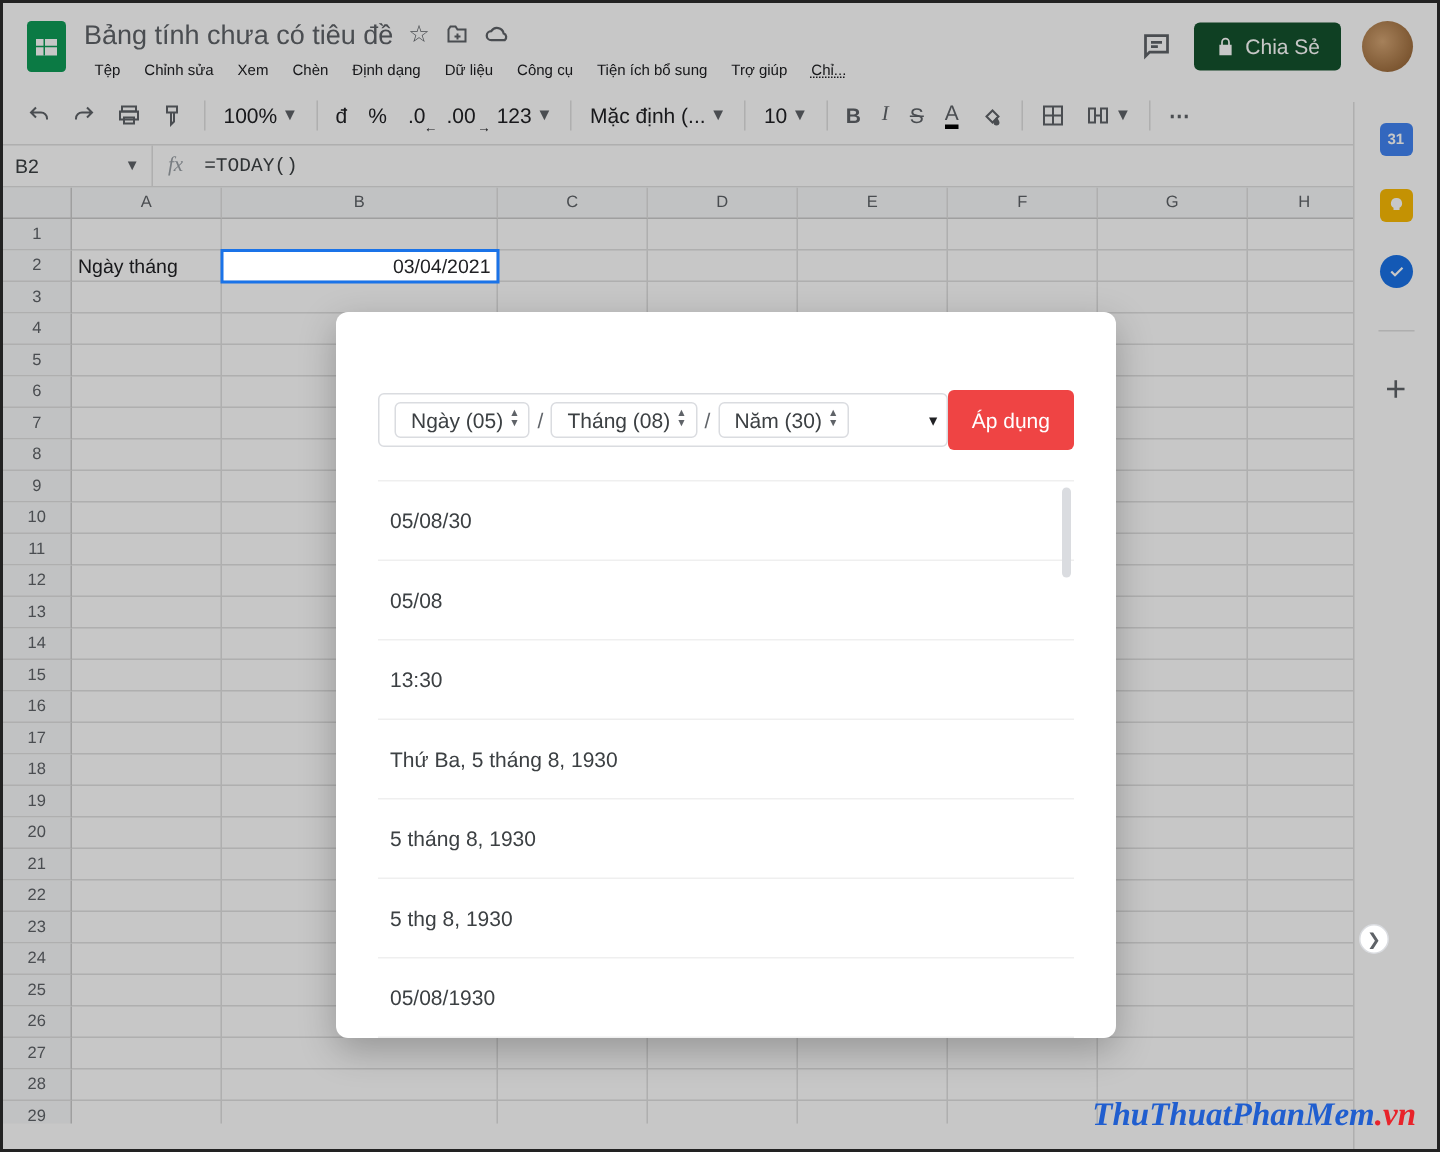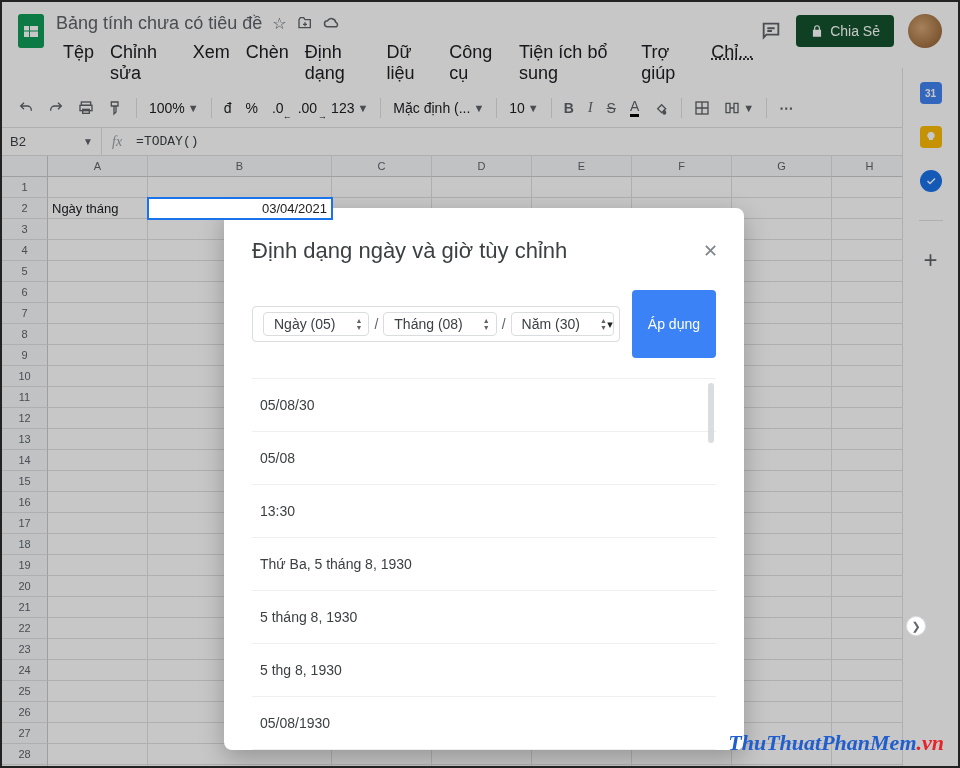--- a/index.html
+++ b/index.html
@@ -11,21 +11,21 @@
   .logo-inner { width: 26px; height: 34px; background: #0f9d58; border-radius: 3px; position: relative; display:flex; align-items:center; justify-content:center;}
   .logo-grid { width: 14px; height: 11px; background: #fff; position: relative;}
   .logo-grid::before, .logo-grid::after { content:""; position:absolute; background:#0f9d58;}
   .logo-grid::before { left:0; right:0; top:50%; height:1px; transform:translateY(-50%);}
   .logo-grid::after { top:0; bottom:0; left:33%; width:1px;}
   .title-block { flex: 1; }
   .title-row { display: flex; align-items: center; gap: 10px; height: 26px;}
   .doc-title { font-size: 18px; color: #5f6368; }
   .title-icon { color: #5f6368; font-size: 16px; cursor:pointer; }
   .menubar { display: flex; gap: 2px; margin-top: 2px;}
-  .menubar span { padding: 4px 7px; font-size: 18px; color: #202124; cursor: pointer; border-radius:3px;}
+  .menubar span { padding: 4px 7px; font-size: 10px; color: #202124; cursor: pointer; border-radius:3px;}
   .header-right { display: flex; align-items: center; gap: 14px; padding-right:6px; padding-top:4px;}
   .comment-icon { color:#5f6368; cursor:pointer;}
   .share-btn { background: #14532d; color: #fff; padding: 8px 14px; border-radius: 4px; font-size: 14px; font-weight: 500; display: flex; align-items: center; gap: 6px; cursor: pointer;}
   .avatar { width: 34px; height: 34px; border-radius: 50%; background: radial-gradient(circle at 40% 40%, #d4a574, #8b5a2b); }
   
   .toolbar { display: flex; align-items: center; padding: 6px 10px; border-bottom: 1px solid #e0e0e0; gap: 2px; height:40px;}
   .tb-btn { padding: 4px 6px; color: #5f6368; cursor: pointer; border-radius: 3px; display:flex; align-items:center; font-size:14px;}
   .tb-sep { width: 1px; height: 20px; background: #e0e0e0; margin: 0 4px; }
   .tb-drop { font-size: 11px; margin-left:3px; color:#5f6368;}
   .tb-text { font-size: 14px; color:#202124;}
@@ -53,25 +53,25 @@
   .side-sep { width:24px; height:1px; background:#e0e0e0; margin:6px 0;}
   
   .dim { position:absolute; inset:0; background: rgba(0,0,0,0.22); }
   
   .modal { position: absolute; left: 222px; top: 206px; width: 520px; background: #fff; border-radius: 8px; box-shadow: 0 8px 24px rgba(0,0,0,0.25); padding: 28px 0 0 0;}
   .modal-header { display:flex; align-items:center; justify-content:space-between; padding: 0 22px 0 28px;}
   .modal-title { font-size: 22px; color:#3c4043;}
   .modal-close { font-size: 18px; color:#80868b; cursor:pointer; padding:4px;}
   .modal-controls { display:flex; align-items:center; gap:0; padding: 24px 28px 20px 28px;}
   .combo-box { flex:1; display:flex; align-items:center; border:1px solid #dadce0; border-radius:4px; height:36px; padding: 0 4px 0 10px; position:relative;}
-  .chip { display:flex; align-items:center; background:#fff; border:1px solid #dadce0; border-radius:4px; padding: 3px 6px 3px 10px; font-size:14px; color:#3c4043; gap:20px; cursor:pointer;}
+  .chip { display:flex; align-items:flex-start; background:#fff; border:1px solid #dadce0; border-radius:4px; padding: 3px 6px 3px 10px; font-size:14px; color:#3c4043; gap:4px; cursor:pointer;}
   .chip-arrows { display:flex; flex-direction:column; font-size:7px; line-height:7px; color:#5f6368;}
   .slash { padding: 0 5px; color:#5f6368; font-size:14px;}
   .combo-drop { position:absolute; right:6px; color:#202124; font-size:11px; cursor:pointer;}
-  .apply-btn { margin-left:12px; background:#3b82f6; color:#fff; border-radius:4px; padding: 26px 16px; font-size:14px; font-weight:500; cursor:pointer;}
+  .apply-btn { background:#ef4444; color:#fff; border-radius:4px; padding: 12px 16px; font-size:14px; font-weight:500; cursor:pointer;}
   .format-list { margin: 0 28px 0 28px; border-top:1px solid #efefef; max-height: 420px; overflow:hidden; position:relative;}
   .format-item { padding: 18px 8px; font-size:14px; color:#3c4043; border-bottom:1px solid #efefef; cursor:pointer;}
   .list-scrollbar { position:absolute; right:2px; top:4px; width:6px; height:60px; background:#dadce0; border-radius:3px;}
   
   .watermark { position:absolute; right:14px; bottom:10px; font-size:22px; font-weight:700; font-style:italic; font-family: Georgia, serif;}
   .watermark .a { color:#205ecf;} .watermark .b { color:#e8232a;}
   .collapse-arrow{position:absolute; right:32px; bottom:130px; width:20px; height:20px; border:1px solid #dadce0; border-radius:50%; display:flex; align-items:center; justify-content:center; font-size:11px; color:#5f6368; background:#fff;}
   .chi-link { color:#5f6368; text-decoration:underline dotted; font-size:14px; padding:4px 7px;}
   svg { display:block;}
 </style>
@@ -509,24 +509,20 @@
           <path d="M5 12l5 5L20 7"></path>
         </svg>
       </div>
     <div class="side-sep"></div>
     <div class="side-icon" style="color:#5f6368;font-size:24px;">+</div>
   </div>
 
   <div class="dim"></div>
 
   <div class="modal">
-    <div class="modal-header">
-      <div class="modal-title">Định dạng ngày và giờ tùy chỉnh</div>
-      <div class="modal-close">✕</div>
-    </div>
     <div class="modal-controls">
       <div class="combo-box">
         <span class="chip">
             <span>Ngày (05)</span>
             <span class="chip-arrows">
               <span>▲</span>
               <span>▼</span>
             </span>
           </span>
         <span class="slash">/</span>

